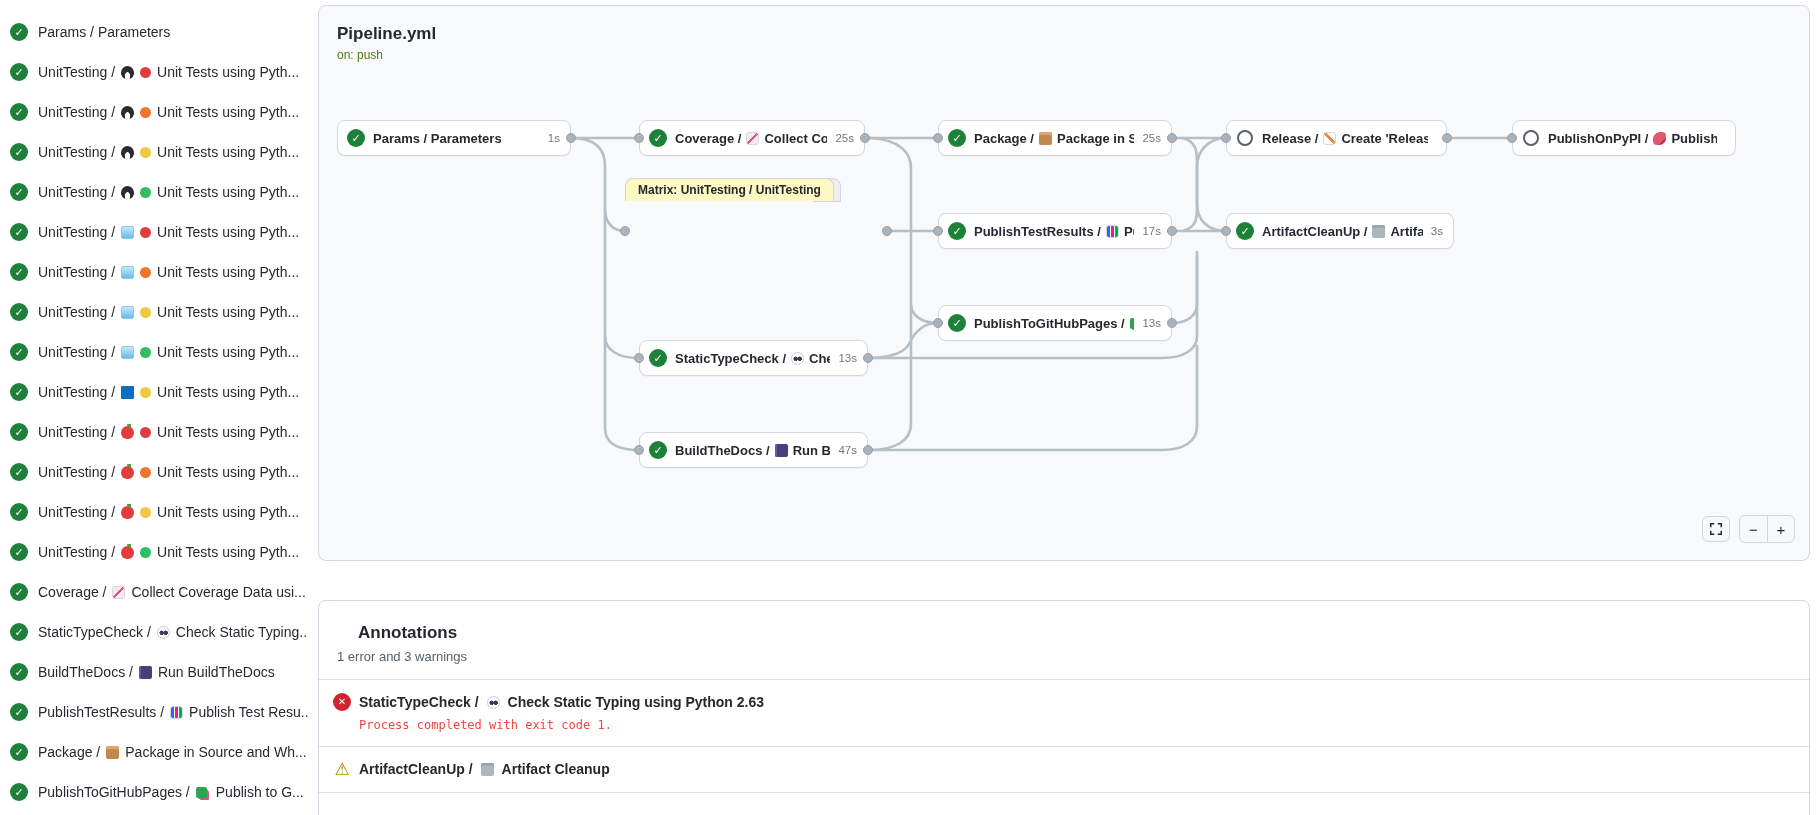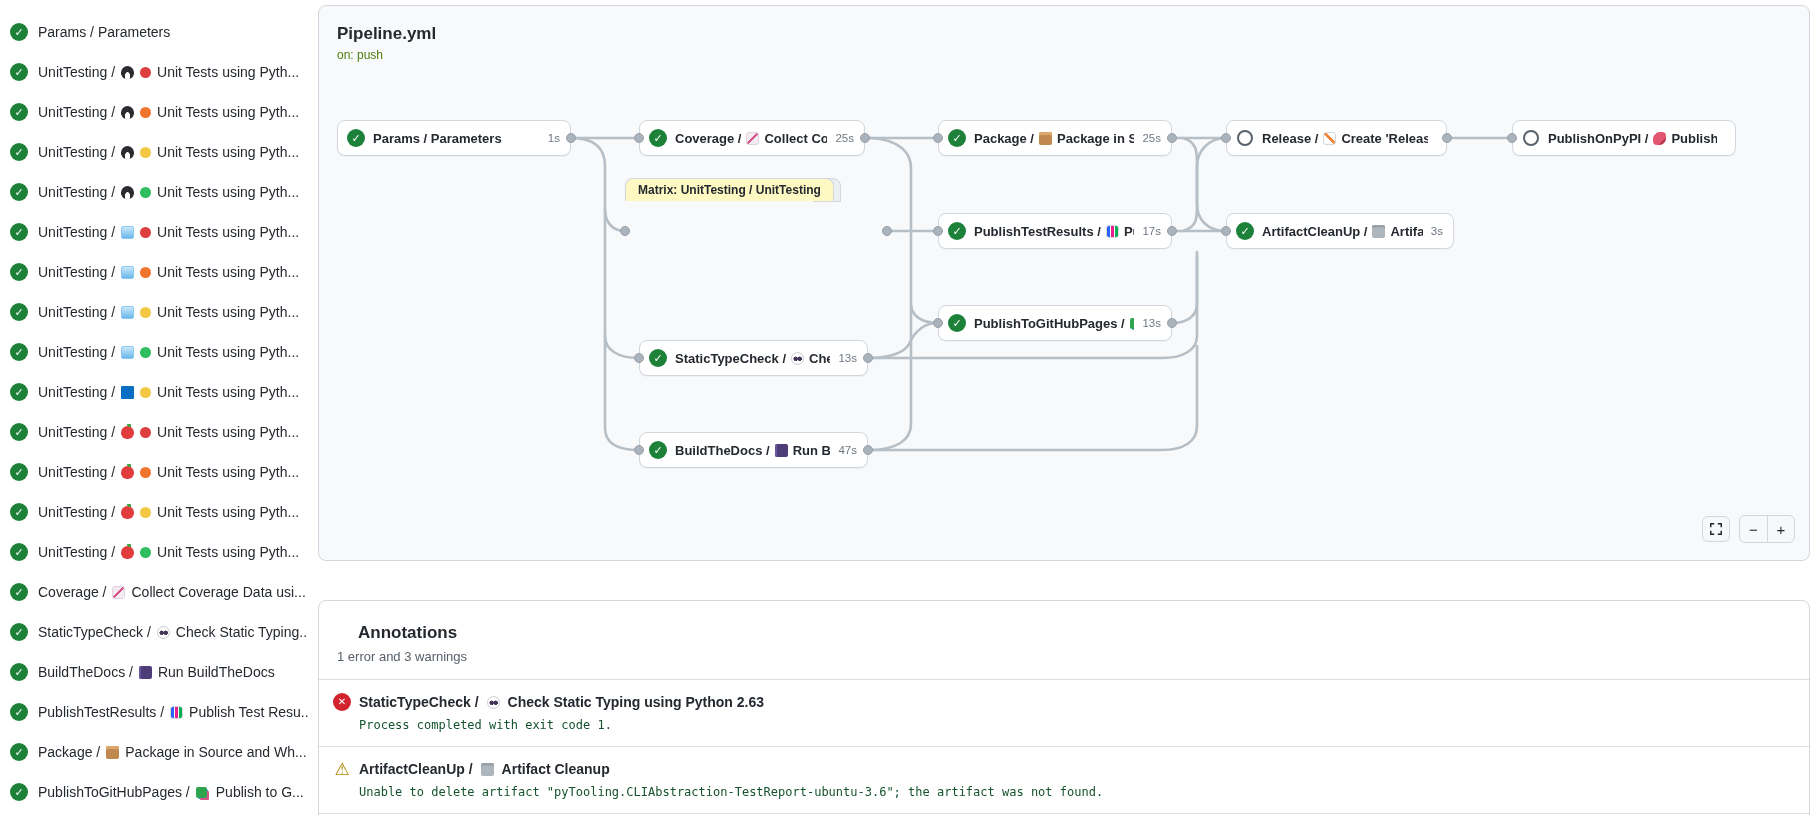--- a/index.html
+++ b/index.html
@@ -82,21 +82,21 @@
   .ann-sub { position:absolute; left:18px; top:48px; font-size:13px; color:#57606a; }
   .ann-list { position:absolute; left:0; top:78px; width:100%; }
   .ann-item { border-top:1px solid #d8dee4; padding:13px 18px 14px 14px; }
   .ann-item:last-child { border-bottom:1px solid #d8dee4; }
   .ann-head { display:flex; align-items:center; gap:8px; font-size:14px; font-weight:700; cursor:pointer; }
   .ann-head .emj { vertical-align:-1px; }
   .ann-ico { width:18px; height:18px; display:inline-flex; align-items:center; justify-content:center; flex:0 0 auto; }
   .ann-error { border-radius:50%; background:#d1242f; }
   .ann-error::after { content:"✕"; color:#fff; font-size:10px; font-weight:700; line-height:1; }
   .ann-warning::after { content:"⚠"; color:#b08800; font-size:17px; line-height:1; }
-  .ann-msg { margin:7px 0 0 26px; font-family:"DejaVu Sans Mono","Liberation Mono",monospace; font-size:12px; color:#14532d; }
+  .ann-msg { margin:7px 0 0 26px; font-family:"DejaVu Sans Mono","Liberation Mono",monospace; font-size:12px; color:#ef4444; }
 </style>
 </head>
 <body>
 
 <div class="sidebar">
 
     <div class="sb-row">
       <span class="st st-success"></span>
       <span class="sb-label">
         <span>Params / Parameters</span>
@@ -464,16 +464,15 @@
       </div>
       <div class="ann-msg">Process completed with exit code 1.</div>
     </div>
     <div class="ann-item">
       <div class="ann-head">
         <span class="ann-ico ann-warning"></span>
         <span>ArtifactCleanUp /</span>
         <span class="emj emj-trash"></span>
         <span>Artifact Cleanup</span>
       </div>
-      <div class="ann-msg">Unable to delete artifact "pyTooling.CLIAbstraction-TestReport-ubuntu-3.6"; the artifact was not found.</div>
     </div>
   </div>
 </div>
 
 </body></html>

